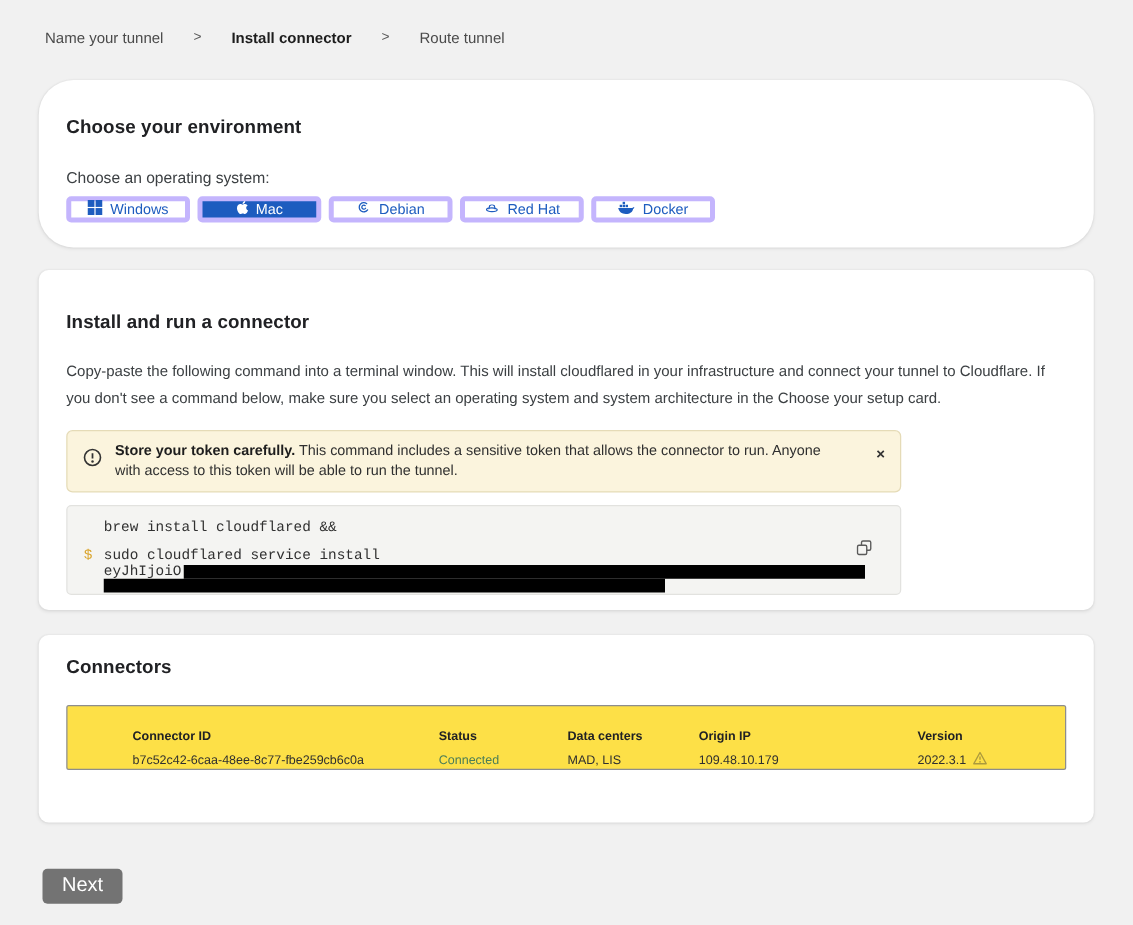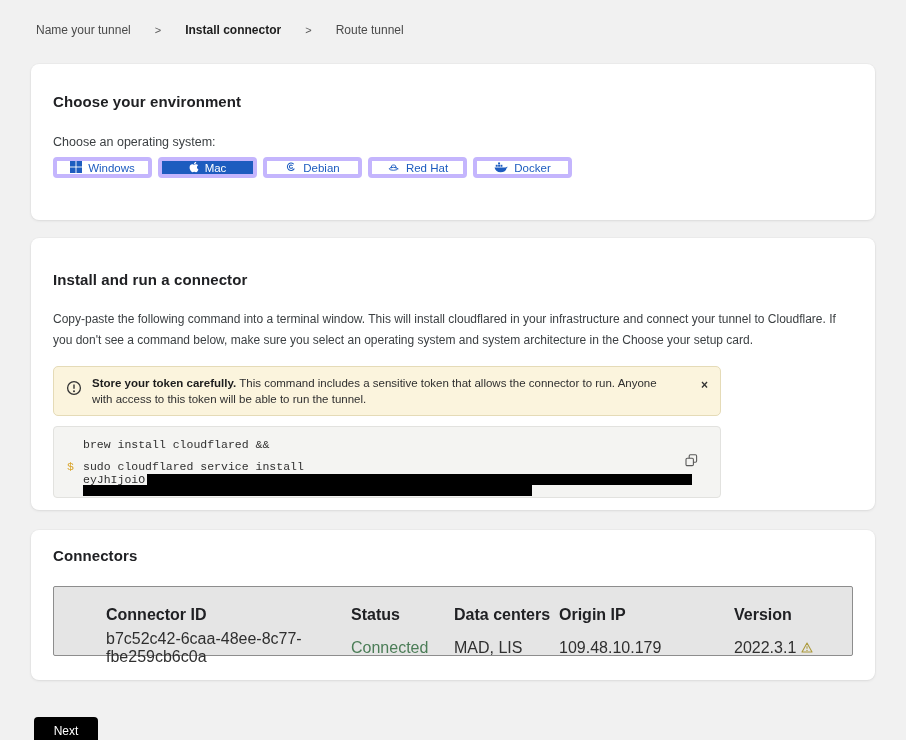--- a/index.html
+++ b/index.html
@@ -20,21 +20,21 @@
 
   
   .card {
     background: #ffffff;
     border-radius: 8px;
     box-shadow: 0 1px 3px rgba(0,0,0,0.08), 0 0 0 1px rgba(0,0,0,0.02);
     padding: 30px 22px 24px 22px;
   }
   .card h2 { font-size: 15px; font-weight: 700; color: #202124; letter-spacing: .1px; }
 
-  .card-env { margin-top: 27px; height: 156px; padding-top: 29px; }
+  .card-env { margin-top: 27px; height: 134px; padding-top: 29px; border-radius: 28px; }
   .os-label { margin-top: 25px; font-size: 12.5px; color: #3c4043; }
   .os-row { margin-top: 8px; display: flex; gap: 6px; }
   .os-btn {
     width: 99px; height: 21px;
     display: inline-flex; align-items: center; justify-content: center; gap: 6px;
     background: #ffffff; color: #1d5cbf;
     border: 4px solid #c4b5fd; border-radius: 4px;
     font-family: "Liberation Sans", sans-serif; font-size: 11.5px;
     cursor: pointer;
   }
@@ -77,38 +77,38 @@
   .bar-inline { width: 545px; margin-left: 2px; }
   .bar-2 { width: 449px; margin-top: 0px; }
   .copy-btn {
     position: absolute; right: 22px; top: 27px;
     background: none; border: none; cursor: pointer; padding: 0;
   }
 
   
   .card-connectors { margin-top: 20px; height: 150px; padding-top: 17px; }
   .conn-table {
-    margin-top: 22px; width: 800px; height: 70px;
-    background: #e5e5e5; border: 1px solid #8d8d8d; border-radius: 2px;
+    margin-top: 22px; width: 800px; height: 52px;
+    background: #fde047; border: 1px solid #8d8d8d; border-radius: 2px;
     padding: 19px 0 0 52px;
-    font-size: 16px;
+    font-size: 10px;
   }
   .trow { display: grid; grid-template-columns: 245px 103px 105px 175px 1fr; align-items: center; }
   .thead { font-weight: 700; color: #202124; }
   .tbody { margin-top: 6px; color: #2f2f2f; }
   .status-connected { color: #4b7d57; }
   .version-cell { display: flex; align-items: center; gap: 5px; }
 
   
   .next-btn {
     margin: 37px 0 0 3px;
     width: 64px; height: 28px;
-    background: #000000; color: #fff;
+    background: #737373; color: #fff;
     border: none; border-radius: 4px;
-    font-family: "Liberation Sans", sans-serif; font-size: 12px;
+    font-family: "Liberation Sans", sans-serif; font-size: 16px;
     cursor: pointer;
   }
 </style>
 </head>
 <body>
 
 <div class="page">
 
   
   <div class="breadcrumb">

